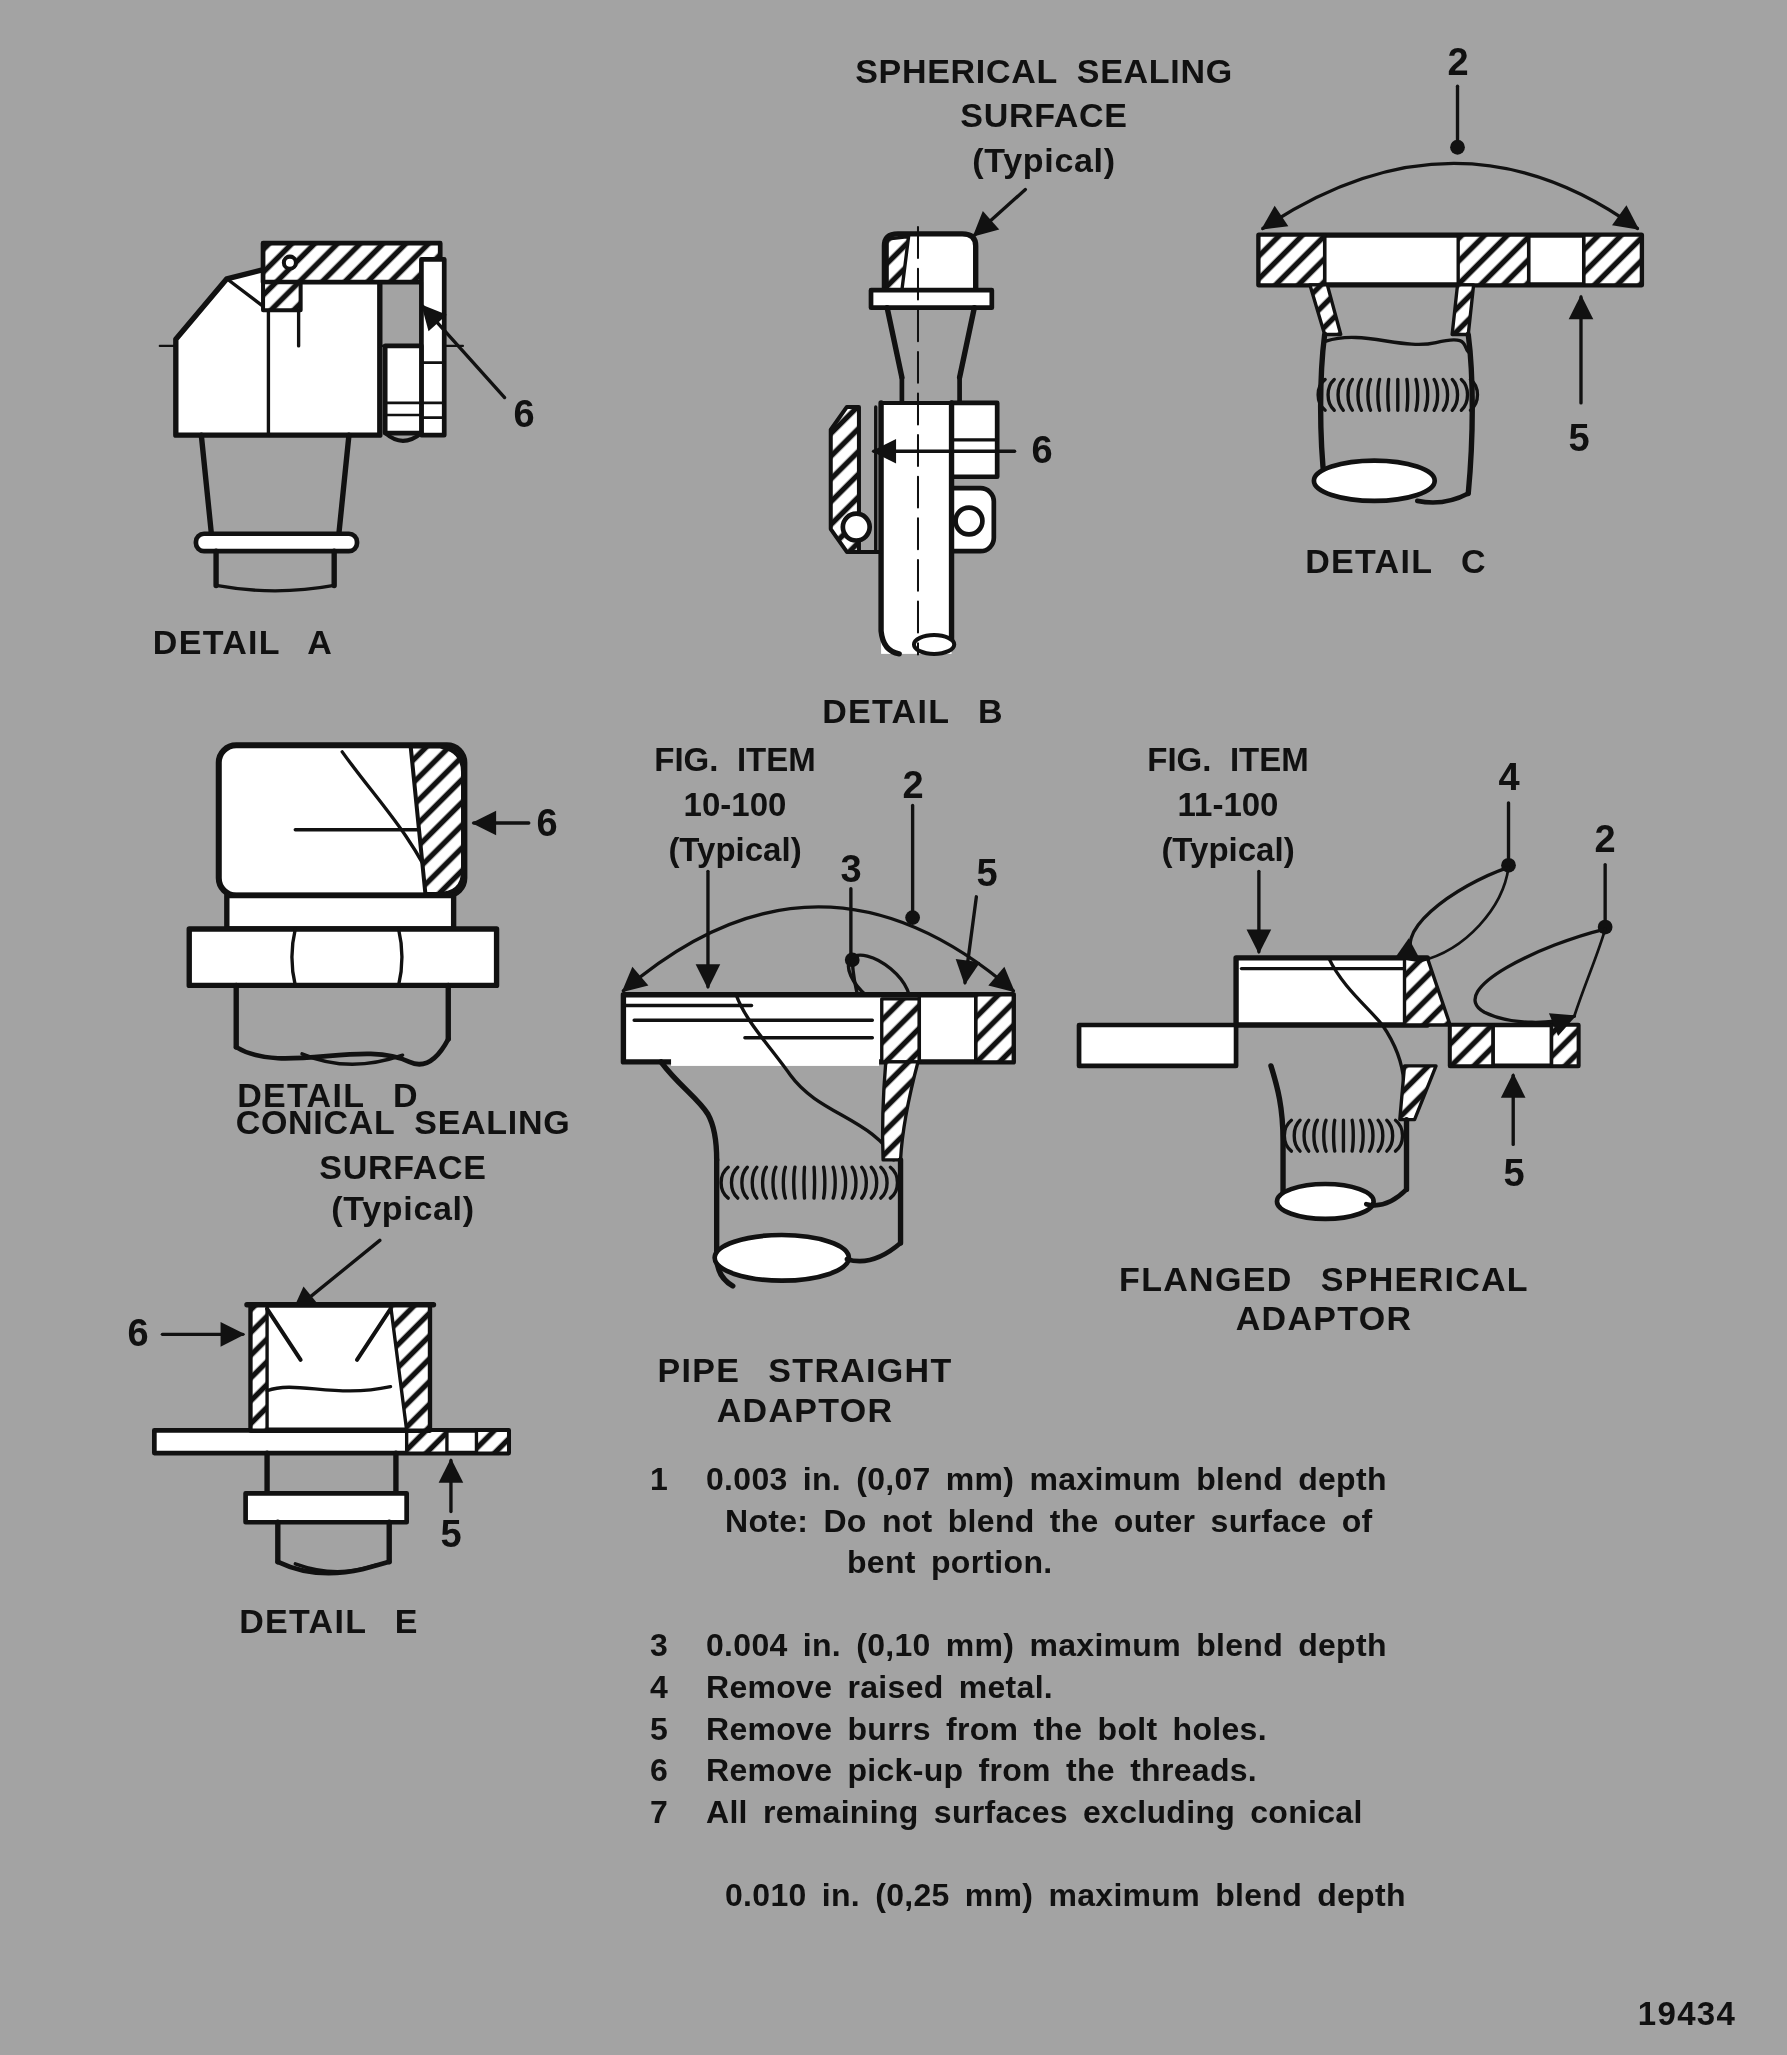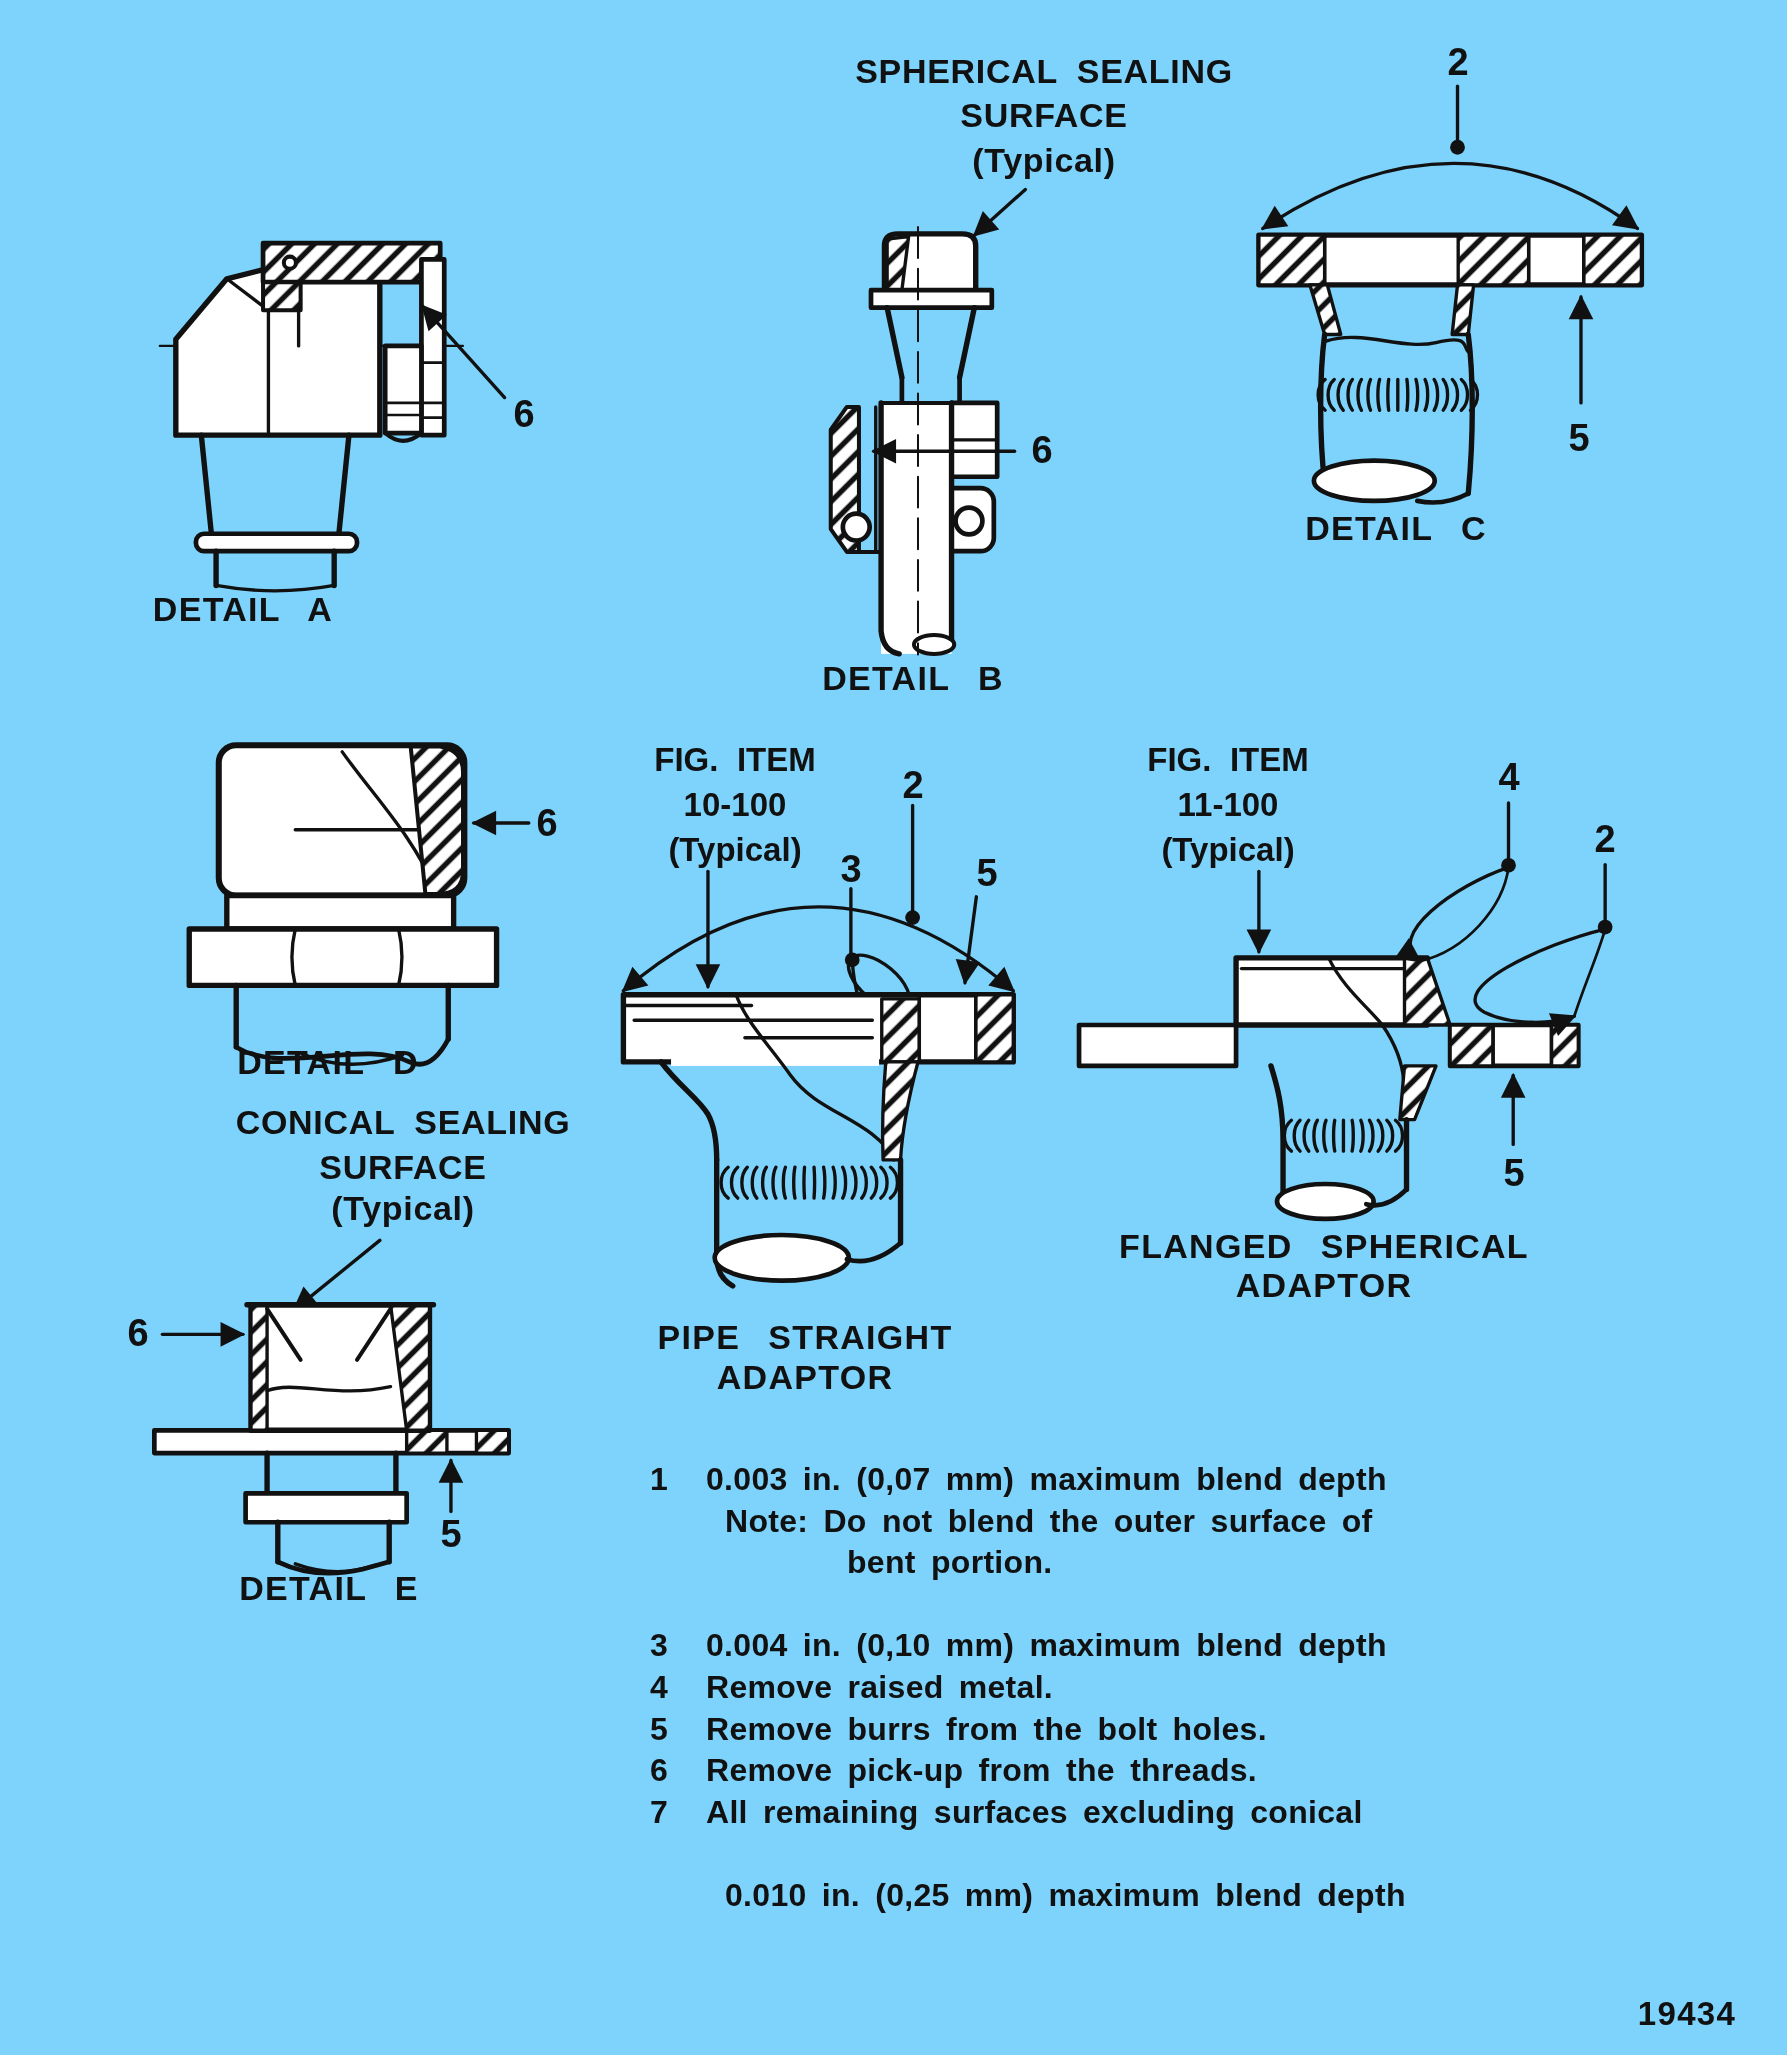--- a/index.html
+++ b/index.html
@@ -1,23 +1,23 @@
 <!DOCTYPE html>
 <html style="font-size:10.7px"><head>
 <meta charset="utf-8">
 <title>Diagram</title>
 <style>
   html,body{margin:0;padding:0;background:#fff;}
-  .page{position:relative;width:1787px;height:2056px;background:#7dd3fc;overflow:hidden;
+  .page{position:relative;width:1787px;height:2056px;background:#a3a3a3;overflow:hidden;
         font-family:"Liberation Sans",sans-serif;color:#111;}
   svg.art{position:absolute;left:0;top:0;width:1787px;height:2056px;}
   .t{position:absolute;transform:translate(-50%,-50%);white-space:nowrap;color:#111;
      font-family:"Liberation Sans",sans-serif;}
   .hd{font-size:34px;font-weight:bold;letter-spacing:0.7px;word-spacing:9.4px;}
-  .cap{font-size:34px;font-weight:bold;letter-spacing:1.3px;word-spacing:17.5px;}
+  .cap{font-size:34px;font-weight:bold;letter-spacing:1.3px;word-spacing:17.5px;margin-top:33px;}
   .num{font-size:38px;font-weight:bold;}
   .fig{font-size:33px;font-weight:bold;word-spacing:9.4px;}
   .legend{position:absolute;left:631px;top:1460px;width:1007px;height:470px;}
   .lrow{position:absolute;left:0;font-size:32px;font-weight:bold;line-height:38px;
         white-space:nowrap;word-spacing:6px;letter-spacing:0.3px;}
   .lnum{display:inline-block;width:75px;padding-left:19px;box-sizing:border-box;}
   .ind1{margin-left:94px;}
   .ind2{margin-left:216px;}
   .fignum{font-size:33px;font-weight:bold;letter-spacing:1.3px;}
 </style>

